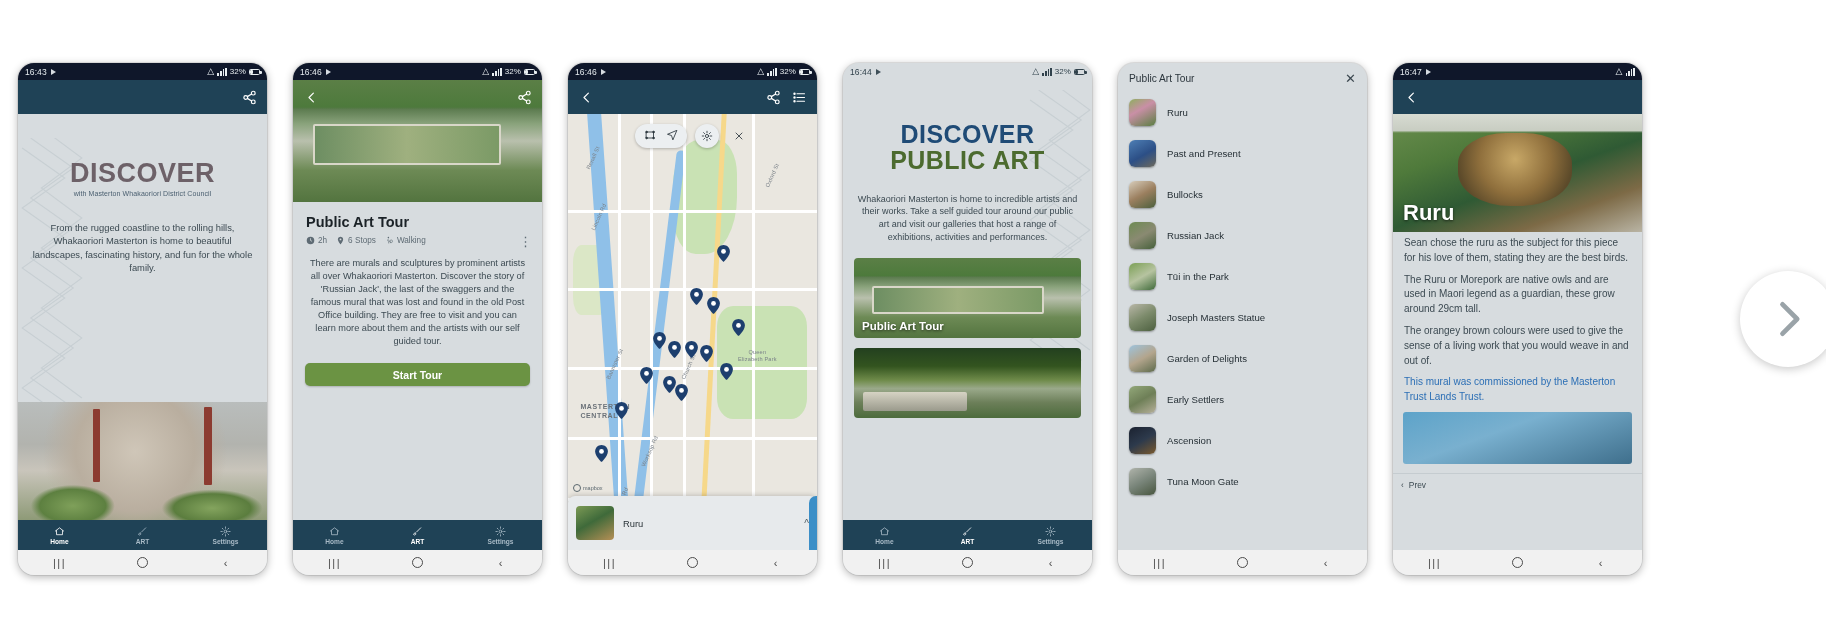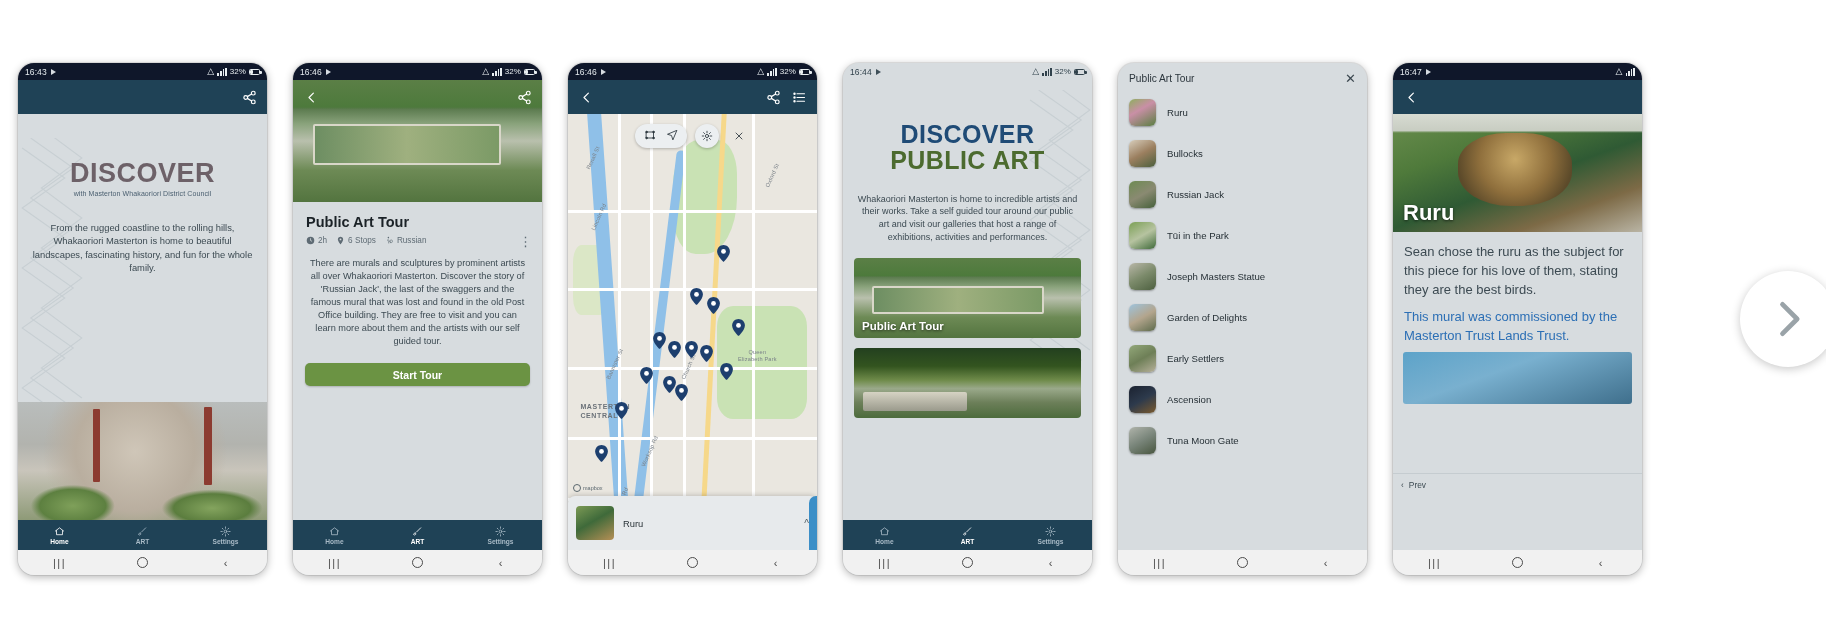--- a/index.html
+++ b/index.html
@@ -190,21 +190,21 @@
   .sheethead { display:flex; align-items:center; padding: 9px 11px 7px; flex:0 0 auto;}
   .sheethead .t { font-size: 10.2px; color:#2b353c; }
   .sheethead .x { margin-left:auto; color:#3b474f; font-size: 13px; line-height:1;}
   .sheetlist { flex:1; overflow:hidden; padding: 0 11px; }
   .lrow { display:flex; align-items:center; gap: 11px; height: 41px; }
   .lrow .lt { font-size: 9.6px; color:#263036; }
 
   
   .detailhero { position:relative; height: 118px; overflow:hidden; }
   .detailhero .title { position:absolute; left: 10px; bottom: 6px; color:#fff; font-size: 22px; font-weight:700; text-shadow: 0 1px 3px rgba(0,0,0,.6);}
-  .dbody { padding: 10px 11px 0; font-size: 13px; line-height: 1.48; color:#3c4a52;}
+  .dbody { padding: 4px 11px 0; font-size: 10px; line-height: 1.48; color:#3c4a52;}
   .dbody p { margin-bottom: 7px; }
   .prevbar { position:absolute; left:0; right:0; bottom: 55px; height: 22px; display:flex; align-items:center; padding:0 8px; gap:5px; color:#3c4a52; font-size:8.4px; border-top:1px solid #c5ccd0;}
   .dphoto { height: 52px; margin: 4px 10px 0; border-radius: 3px; background: linear-gradient(160deg,#5da3c9,#79b0cf 40%,#3f6f8c);}
 
   .arrow-next {
     position: absolute; right: -10px; top: 50%; transform: translateY(-50%);
     width: 96px; height: 96px; border-radius: 50%;
     background: #ffffff; box-shadow: 0 2px 10px rgba(0,0,0,.22);
     display:flex; align-items:center; justify-content:center; z-index: 40;
   }
@@ -363,21 +363,21 @@
                 <path d="M12 2c-3.9 0-7 3.1-7 7 0 5 7 13 7 13s7-8 7-13c0-3.9-3.1-7-7-7z"></path>
                 <circle cx="12" cy="9" r="2.4" fill="#d7dcdf"></circle>
               </svg>
             <b style="font-weight:400">6 Stops</b>
           </span>
           <span class="m">
             <svg viewBox="0 0 24 24">
                 <circle cx="9" cy="4" r="2"></circle>
                 <path d="M9 7l-2 5 2 2 1 6M9 12l4 2 2 5M20 14a3.5 3.5 0 11-7 0 3.5 3.5 0 017 0z" stroke="#5e6b74" fill="none" stroke-width="1.6"></path>
               </svg>
-            <b style="font-weight:400">Russian</b>
+            <b style="font-weight:400">Walking</b>
           </span>
         </div>
       </div>
 
       <div class="tourbody">There are murals and sculptures by prominent artists all over Whakaoriori Masterton. Discover the story of 'Russian Jack', the last of the swaggers and the famous mural that was lost and found in the old Post Office building. They are free to visit and you can learn more about them and the artists with our self guided tour.</div>
 
       <div class="btn-start">Start Tour</div>
     </div>
 
     <div class="tabbar">
@@ -678,20 +678,24 @@
     <div class="sheethead">
       <div class="t">Public Art Tour</div>
       <div class="x">✕</div>
     </div>
     <div class="sheetlist">
       <div class="lrow">
         <div class="thumb" style="background:linear-gradient(150deg,#8fae5f,#c98fa6 40%,#5a7f42)"></div>
         <div class="lt">Ruru</div>
       </div>
       <div class="lrow">
+        <div class="thumb" style="background:linear-gradient(150deg,#4e7fb5,#2c4f86 55%,#6e6a5c)"></div>
+        <div class="lt">Past and Present</div>
+      </div>
+      <div class="lrow">
         <div class="thumb" style="background:linear-gradient(150deg,#d7cdbb,#9b7f5f 50%,#4b5f3c)"></div>
         <div class="lt">Bullocks</div>
       </div>
       <div class="lrow">
         <div class="thumb" style="background:linear-gradient(150deg,#6d8b52,#8a8a72 50%,#45603a)"></div>
         <div class="lt">Russian Jack</div>
       </div>
       <div class="lrow">
         <div class="thumb" style="background:linear-gradient(150deg,#7ba055,#b6c3a0 50%,#3f6a3a)"></div>
         <div class="lt">Tūi in the Park</div>
@@ -753,20 +757,22 @@
 
     <div class="screen">
       <div class="detailhero">
         <div class="ph-ruru" style="height:118px">
             <div class="owl"></div>
           </div>
         <div class="title">Ruru</div>
       </div>
       <div class="dbody">
         <p>Sean chose the ruru as the subject for this piece for his love of them, stating they are the best birds.</p>
+        <p>The Ruru or Morepork are native owls and are used in Maori legend as a guardian, these grow around 29cm tall.</p>
+        <p>The orangey brown colours were used to give the sense of a living work that you would weave in and out of.</p>
         <p style="color:#2c6fb5">This mural was commissioned by the Masterton Trust Lands Trust.</p>
       </div>
       <div class="dphoto"></div>
       <div class="prevbar">
         <span>‹</span>
         <span>Prev</span>
       </div>
     </div>
 
     <div class="androidnav">

